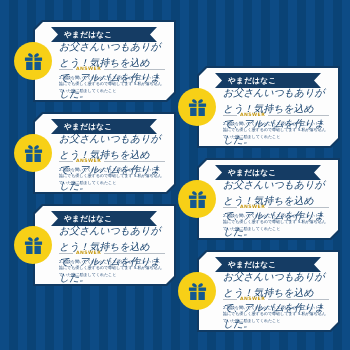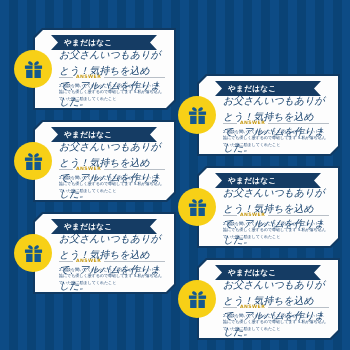--- a/index.html
+++ b/index.html
@@ -25,21 +25,20 @@
         #0d4b85 0px, #0d4b85 9px,
         #0a4376 9px, #0a4376 18px);
     z-index: 0;
   }
 
   
   #board {
     position: absolute;
     inset: 0;
     z-index: 2;
-    margin-top: 8px;
   }
 
   .card-wrap {
     position: absolute;
     width: 143px;
     height: 82px;
   }
 
   
   .card-frame {

